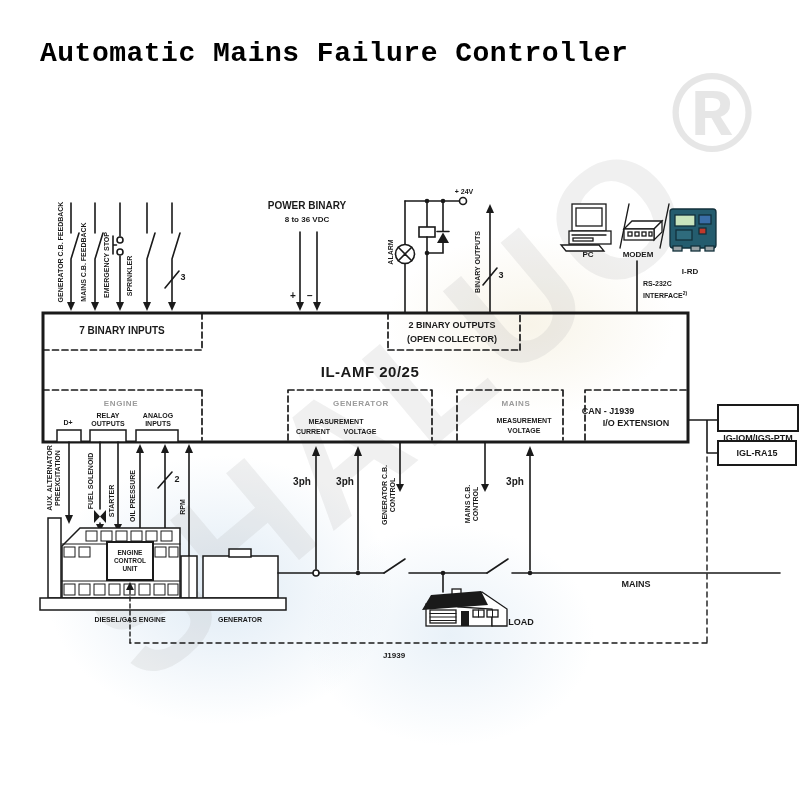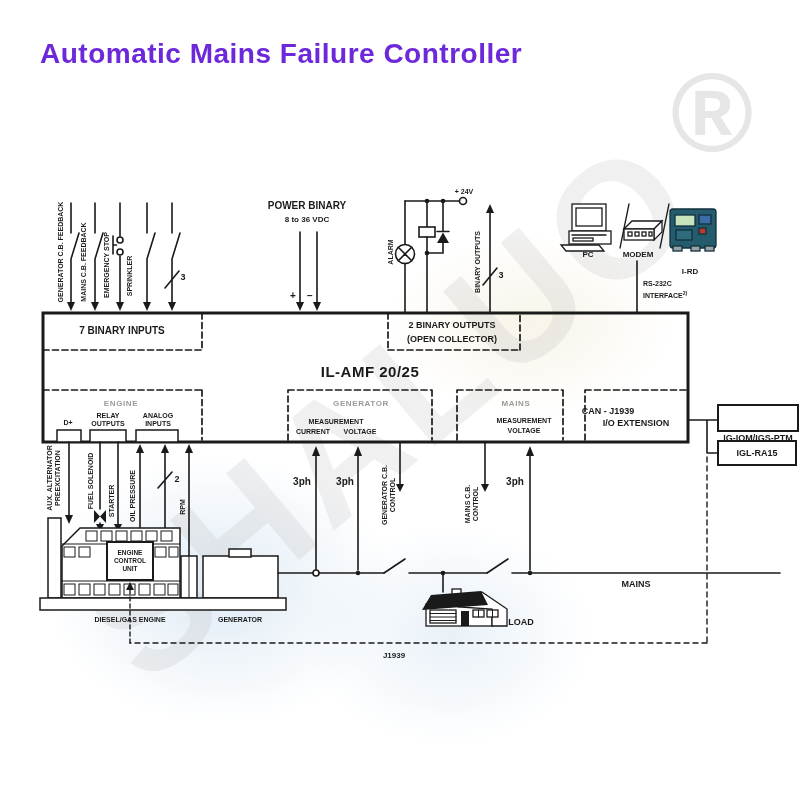--- a/index.html
+++ b/index.html
@@ -1,19 +1,19 @@
 <!DOCTYPE html>
 <html><head>
 <meta charset="utf-8">
 <style>
   html,body{margin:0;padding:0;background:#ffffff;}
   #canvas{position:relative;width:800px;height:800px;background:#ffffff;overflow:hidden;
           font-family:"Liberation Sans",sans-serif;}
   #page-title{position:absolute;left:40px;top:38px;margin:0;font-size:28px;font-weight:bold;
-              color:#6d28d9;letter-spacing:.5px;font-family:Liberation Sans, sans-serif;}
+              color:#000000;letter-spacing:.5px;font-family:Liberation Mono, monospace;}
   
   .wm{position:absolute;pointer-events:none;}
   .wm-blob{border-radius:50%;}
   #wm-blob1{left:40px;top:450px;width:360px;height:280px;
     background:radial-gradient(ellipse at center,rgba(176,205,230,.40),rgba(176,205,230,0) 68%);}
   #wm-blob2{left:300px;top:520px;width:300px;height:230px;
     background:radial-gradient(ellipse at center,rgba(186,212,234,.32),rgba(186,212,234,0) 68%);}
   #wm-blob3{left:380px;top:230px;width:300px;height:190px;
     background:radial-gradient(ellipse at center,rgba(236,226,196,.38),rgba(236,226,196,0) 68%);}
   #wm-text{left:390px;top:410px;transform:translate(-50%,-50%) rotate(-40deg);

